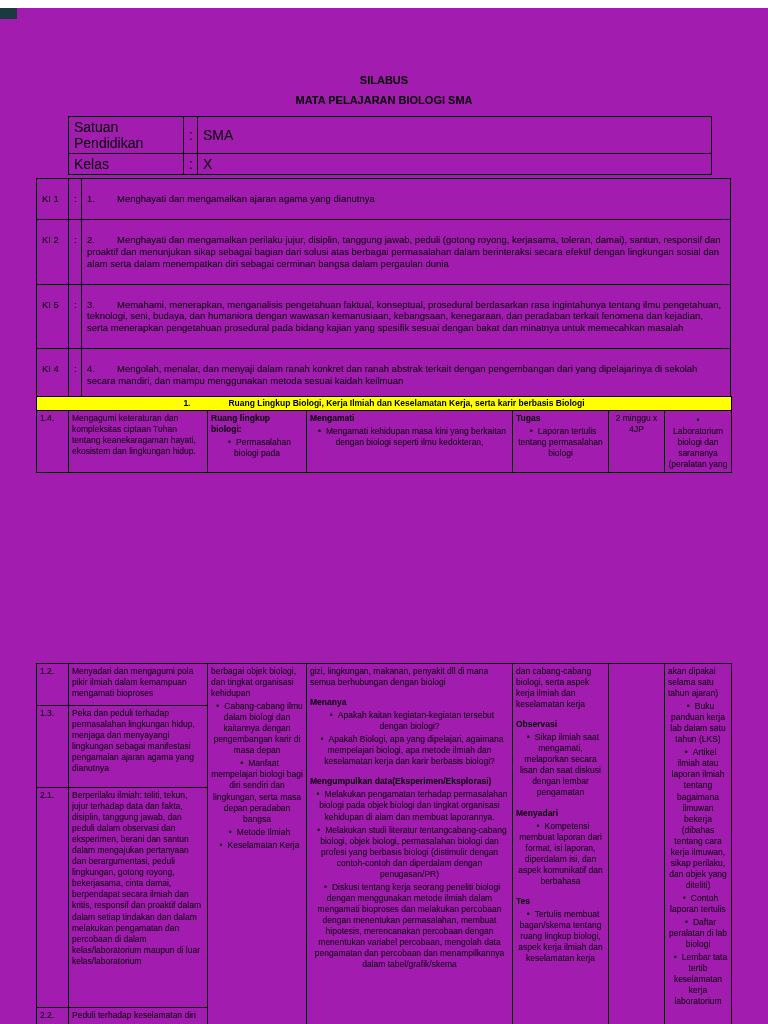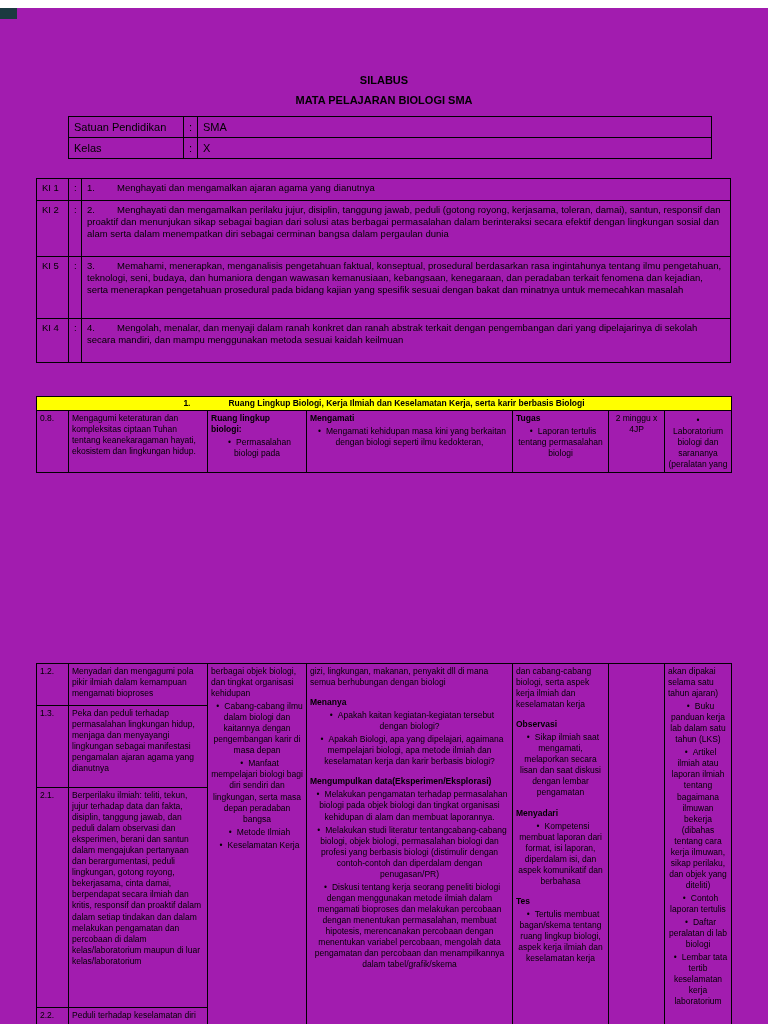--- a/index.html
+++ b/index.html
@@ -5,24 +5,24 @@
   html,body{margin:0;padding:0;background:#ffffff;}
   *{box-sizing:border-box;}
   .page{position:relative;width:768px;height:1024px;background:#a21caf;overflow:hidden;
         font-family:"Liberation Sans","DejaVu Sans",sans-serif;color:#000;margin-top:8px;}
   .corner{position:absolute;left:0;top:0;width:17px;height:11px;background:#1b3a40;}
   .titles{position:absolute;top:67px;left:0;width:768px;text-align:center;}
   .title{font-size:11px;font-weight:700;line-height:1;}
   .title+.title{margin-top:9px;}
   table{border-collapse:collapse;table-layout:fixed;}
   td,th{border:1px solid #000;vertical-align:top;overflow-wrap:break-word;}
-  .info{position:absolute;left:68px;top:108px;width:644px;font-size:11px;}
+  .info{position:absolute;left:68px;top:108px;width:644px;font-size:14px;}
   .info td{height:21px;vertical-align:middle;padding:2px 5px;}
   .ki{position:absolute;left:36px;top:170px;width:695px;font-size:9.5px;line-height:1.25;}
-  .ki td{padding:3px 5px;}
+  .ki td{padding:14px 5px;}
   .ki-num{display:inline-block;width:30px;}
   .kh1{height:22px}.kh2{height:56px}.kh3{height:62px}.kh4{height:44px}
   .main{position:absolute;left:36px;width:695px;font-size:8.5px;line-height:1.3;}
   .t1{top:388px;}
   .t2{top:655px;}
   .main th{background:var(--header-bg,#d9d9d9);font-size:9px;font-weight:700;
            text-align:center;vertical-align:middle;height:36px;padding:2px;}
   .main td{padding:2px 3px;}
   .sec td{background:var(--section-bg,#ffff00);font-weight:700;text-align:center;padding:1px 15px;}
   .sec-num{margin-right:38px;}
@@ -102,21 +102,21 @@
       <col style="width:206px">
         <col style="width:96px">
         <col style="width:56px">
         <col style="width:67px">
     </colgroup>
     <tbody>
       <tr class="sec">
         <td colspan="7"><span class="sec-num">1.</span><span>Ruang Lingkup Biologi, Kerja Ilmiah dan Keselamatan Kerja, serta karir berbasis  Biologi</span></td>
       </tr>
       <tr>
-        <td class="h60">0.8.</td>
+        <td class="h60">1.4.</td>
         <td>Mengagumi keteraturan dan kompleksitas ciptaan Tuhan tentang keanekaragaman hayati, ekosistem dan lingkungan hidup.</td>
         <td>
           <div class="hd">Ruang lingkup biologi:</div>
           <div class="li">Permasalahan biologi pada</div>
         </td>
         <td>
           <div class="hd">Mengamati</div>
           <div class="li">Mengamati kehidupan masa kini yang berkaitan dengan biologi seperti ilmu kedokteran,</div>
         </td>
         <td>

